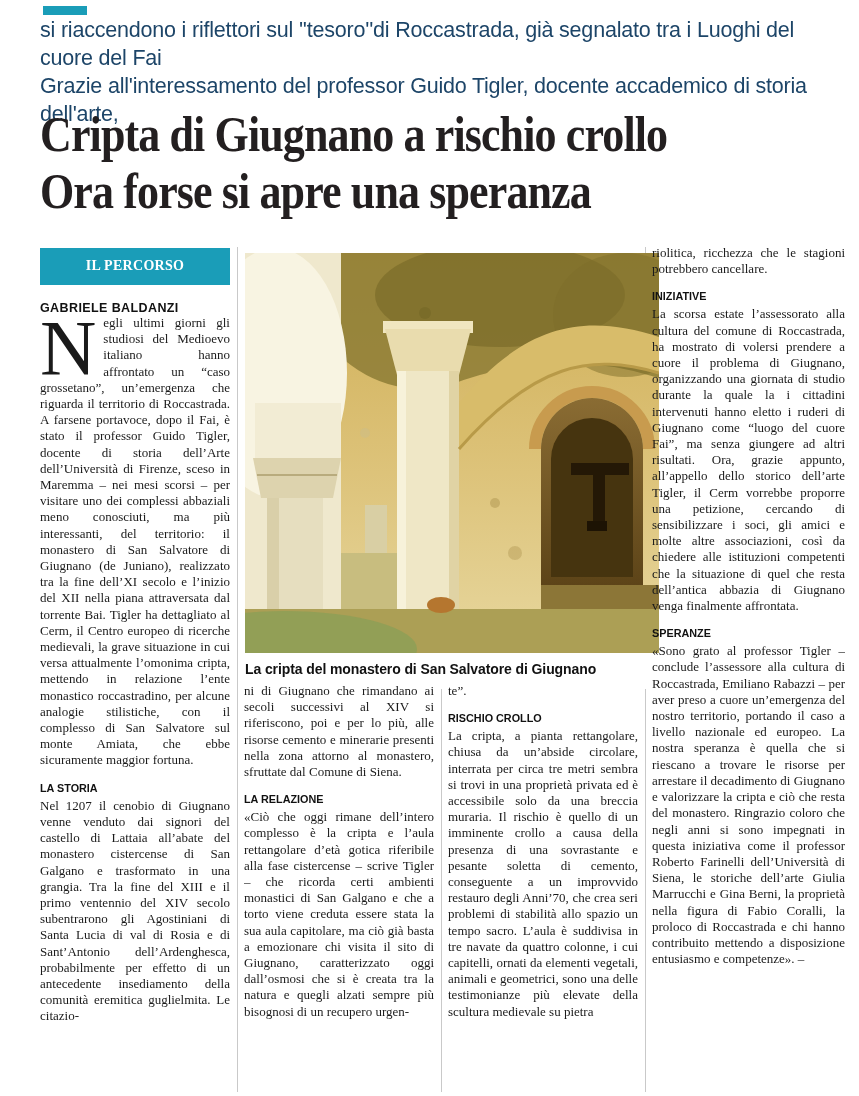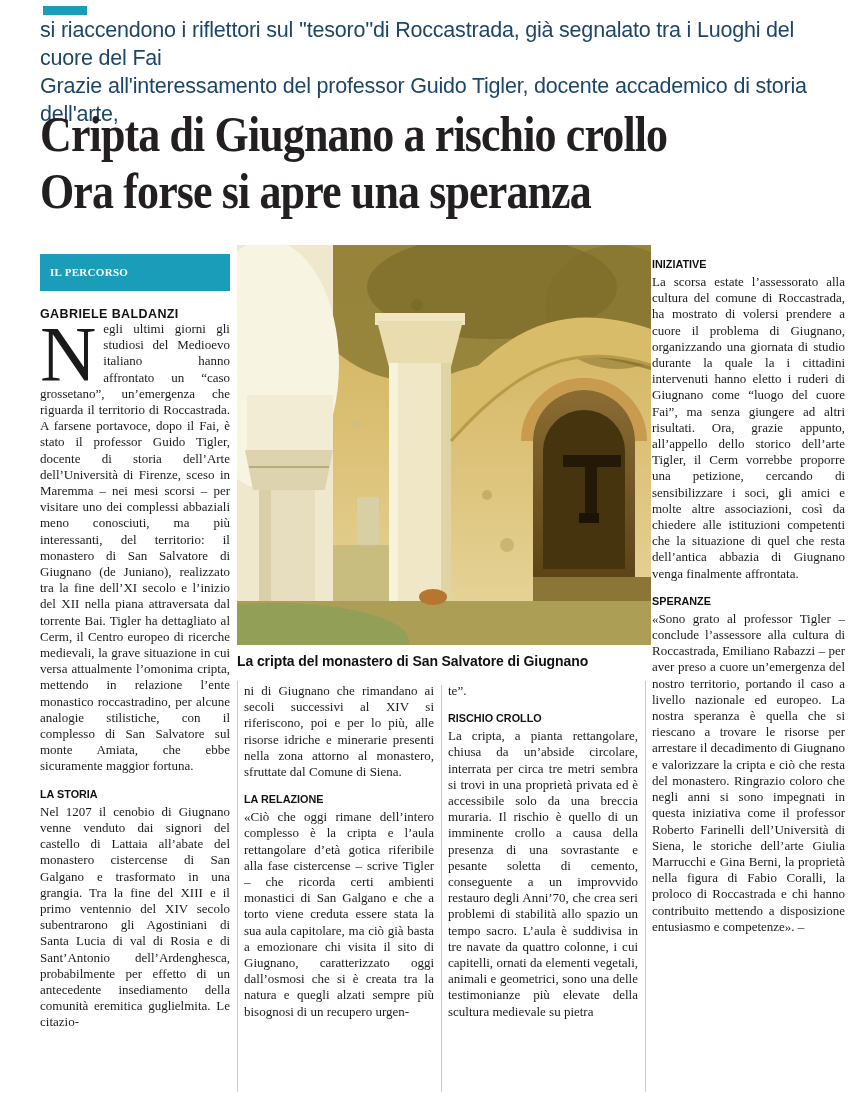--- a/index.html
+++ b/index.html
@@ -51,22 +51,22 @@
   }
   .photo-wrap svg{display:block;width:414px;height:400px;}
   .caption{
     font-family:"Liberation Sans",sans-serif;font-weight:700;
     font-size:14px;line-height:18px;margin-top:7px;color:#111;
     letter-spacing:-0.1px;
   }
   .section-tag{
     background:var(--teal);color:#ffffff;
     font-family:"Liberation Serif",serif;font-weight:700;
-    font-size:11px;line-height:16px;letter-spacing:.3px;
-    padding:10px 10px 11px;margin:9px 0 16px;width:100%;
+    font-size:14px;line-height:16px;letter-spacing:.3px;
+    padding:10px 10px 11px;margin:3px 0 16px;width:100%;text-align:center;
   }
   .byline{
     font-family:"Liberation Sans",sans-serif;font-weight:700;
     font-size:12.5px;letter-spacing:.4px;margin:0 0 0;color:#111;
   }
   .para{
     margin:0;font-size:13px;line-height:16.2px;
     text-align:justify;text-justify:inter-word;hyphens:auto;
   }
   .subhead{
@@ -104,21 +104,21 @@
   <div class="col col1">
     <div class="section-tag">IL PERCORSO</div>
     <div class="byline">GABRIELE BALDANZI</div>
     <div>
         <p class="para"><span class="dropcap">N</span>egli ultimi giorni gli studiosi del Medioevo italiano hanno affrontato un “caso grossetano”, un’emergenza che riguarda il territorio di Roccastrada. A farsene portavoce, dopo il Fai, è stato il professor <b>Guido Tigler</b>, docente di storia dell’Arte dell’Università di Firenze, sceso in Maremma – nei mesi scorsi – per visitare uno dei complessi abbaziali meno conosciuti, ma più interessanti, del territorio: il monastero di San Salvatore di Giugnano (de Juniano), realizzato tra la fine dell’XI secolo e l’inizio del XII nella piana attraversata dal torrente Bai. Tigler ha dettagliato al Cerm, il Centro europeo di ricerche medievali, la grave situazione in cui versa attualmente l’omonima cripta, mettendo in relazione l’ente monastico roccastradino, per alcune analogie stilistiche, con il complesso di San Salvatore sul monte Amiata, che ebbe sicuramente maggior fortuna.</p>
         <h4 class="subhead">LA STORIA</h4>
         <p class="para">Nel 1207 il cenobio di Giugnano venne venduto dai signori del castello di Lattaia all’abate del monastero cistercense di San Galgano e trasformato in una grangia. Tra la fine del XIII e il primo ventennio del XIV secolo subentrarono gli Agostiniani di Santa Lucia di val di Rosia e di Sant’Antonio dell’Ardenghesca, probabilmente per effetto di un antecedente insediamento della comunità eremitica guglielmita. Le citazio-</p>
       </div>
   </div>
 
-  <figure class="photo-wrap" style="margin:0">
+  <figure class="photo-wrap" style="margin:8px">
     <svg viewBox="0 0 414 400" preserveAspectRatio="none" aria-label="crypt interior">
       <defs>
         <linearGradient id="gGold" x1="0" y1="0" x2="0" y2="1">
           <stop offset="0" stop-color="#cfae55"></stop>
           <stop offset="0.55" stop-color="#ddc37a"></stop>
           <stop offset="1" stop-color="#e7d79e"></stop>
         </linearGradient>
         <linearGradient id="gNiche" x1="0" y1="0" x2="0" y2="1">
           <stop offset="0" stop-color="#8a6c33"></stop>
           <stop offset="1" stop-color="#5d4418"></stop>
@@ -169,36 +169,37 @@
       <circle cx="250" cy="250" r="5" fill="#9c823d" opacity="0.35"></circle>
       <circle cx="270" cy="300" r="7" fill="#9c823d" opacity="0.3"></circle>
       <circle cx="180" cy="60" r="6" fill="#6f6222" opacity="0.4"></circle>
       <circle cx="120" cy="180" r="5" fill="#cbbd8a" opacity="0.5"></circle>
     </svg>
     <figcaption class="caption">La cripta del monastero di San Salvatore di Giugnano</figcaption>
   </figure>
 
   <div class="col col2">
     <div>
-        <p class="para">ni di Giugnano che rimandano ai secoli successivi al XIV si riferiscono, poi e per lo più, alle risorse idriche e minerarie presenti nella zona attorno al monastero, sfruttate dal Comune di Siena.</p>
+        <p class="para">ni di Giugnano che rimandano ai secoli successivi al XIV si riferiscono, poi e per lo più, alle risorse cemento e minerarie presenti nella zona attorno al monastero, sfruttate dal Comune di Siena.</p>
         <h4 class="subhead">LA RELAZIONE</h4>
         <p class="para">«Ciò che oggi rimane dell’intero complesso è la cripta e l’aula rettangolare d’età gotica riferibile alla fase cistercense – scrive Tigler – che ricorda certi ambienti monastici di San Galgano e che a torto viene creduta essere stata la sua aula capitolare, ma ciò già basta a emozionare chi visita il sito di Giugnano, caratterizzato oggi dall’osmosi che si è creata tra la natura e quegli alzati sempre più bisognosi di un recupero urgen-</p>
       </div>
   </div>
 
   <div class="col col3">
     <div>
         <p class="para">te”.</p>
         <h4 class="subhead">RISCHIO CROLLO</h4>
         <p class="para">La cripta, a pianta rettangolare, chiusa da un’abside circolare, interrata per circa tre metri sembra si trovi in una proprietà privata ed è accessibile solo da una breccia muraria. Il rischio è quello di un imminente crollo a causa della presenza di una sovrastante e pesante soletta di cemento, conseguente a un improvvido restauro degli Anni’70, che crea seri problemi di stabilità allo spazio un tempo sacro. L’aula è suddivisa in tre navate da quattro colonne, i cui capitelli, ornati da elementi vegetali, animali e geometrici, sono una delle testimonianze più elevate della scultura medievale su pietra</p>
       </div>
   </div>
 
   <div class="col col4">
     <div>
+        <p class="para">riolitica, ricchezza che le stagioni potrebbero cancellare.</p>
         <h4 class="subhead">INIZIATIVE</h4>
         <p class="para">La scorsa estate l’assessorato alla cultura del comune di Roccastrada, ha mostrato di volersi prendere a cuore il problema di Giugnano, organizzando una giornata di studio durante la quale la i cittadini intervenuti hanno eletto i ruderi di Giugnano come “luogo del cuore Fai”, ma senza giungere ad altri risultati. Ora, grazie appunto, all’appello dello storico dell’arte Tigler, il Cerm vorrebbe proporre una petizione, cercando di sensibilizzare i soci, gli amici e molte altre associazioni, così da chiedere alle istituzioni competenti che la situazione di quel che resta dell’antica abbazia di Giugnano venga finalmente affrontata.</p>
         <h4 class="subhead">SPERANZE</h4>
         <p class="para">«Sono grato al professor Tigler – conclude l’assessore alla cultura di Roccastrada, <b>Emiliano Rabazzi</b> – per aver preso a cuore un’emergenza del nostro territorio, portando il caso a livello nazionale ed europeo. La nostra speranza è quella che si riescano a trovare le risorse per arrestare il decadimento di Giugnano e valorizzare la cripta e ciò che resta del monastero. Ringrazio coloro che negli anni si sono impegnati in questa iniziativa come il professor <b>Roberto Farinelli</b> dell’Università di Siena, le storiche dell’arte <b>Giulia Marrucchi</b> e <b>Gina Berni</b>, la proprietà nella figura di <b>Fabio Coralli</b>, la proloco di Roccastrada e chi hanno contribuito mettendo a disposizione entusiasmo e competenze». –</p>
       </div>
   </div>
 
 </div>
 
 </body></html>

